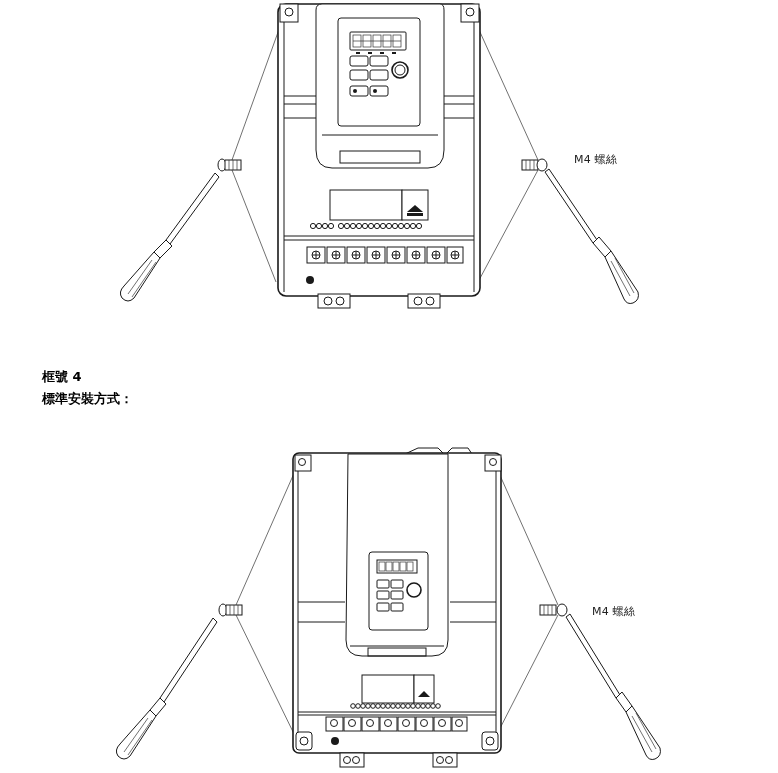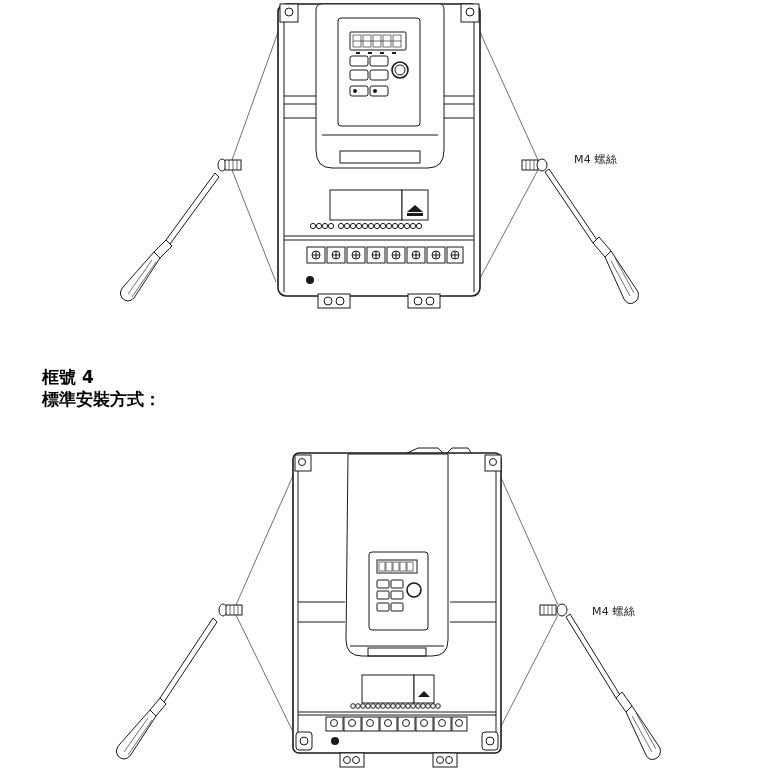--- a/index.html
+++ b/index.html
@@ -1,19 +1,19 @@
 <!DOCTYPE html>
 <html><head>
 <meta charset="utf-8">
 <style>
   html, body { margin: 0; padding: 0; background: #ffffff; }
   body { width: 778px; height: 773px; position: relative; overflow: hidden; font-family: "DejaVu Sans", "Liberation Sans", sans-serif; color: #111; }
   .abs { position: absolute; }
   .label-m4 { font-size: 11px; color: #222; letter-spacing: 0.2px; white-space: nowrap; }
-  .heading { font-size: 17px; font-weight: bold; color: #000; line-height: 20px; white-space: nowrap; }
+  .heading { font-size: 13px; font-weight: bold; color: #000; line-height: 20px; white-space: nowrap; }
   svg { position: absolute; left: 0; top: 0; overflow: visible; }
   .ln { stroke: #1a1a1a; fill: none; stroke-width: 1; }
   .lnf { stroke: #1a1a1a; fill: #ffffff; stroke-width: 1; }
   .thick { stroke: #1a1a1a; fill: #ffffff; stroke-width: 1.6; }
   .dark { fill: #1a1a1a; stroke: none; }
   .thin { stroke: #333; stroke-width: 0.7; fill: none; }
 </style>
 </head>
 <body>
 

